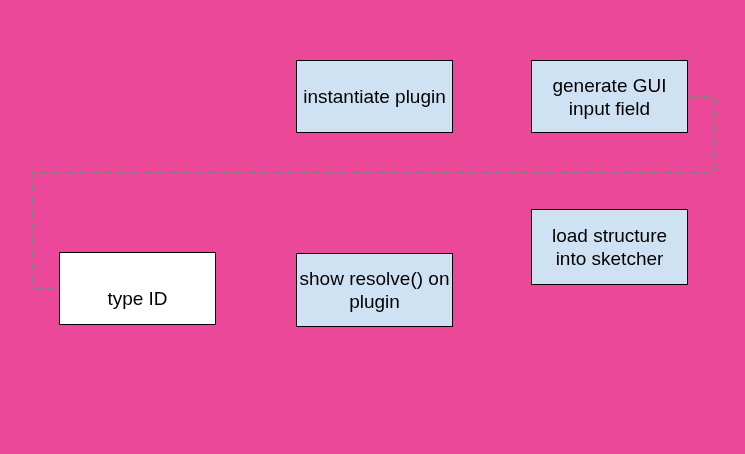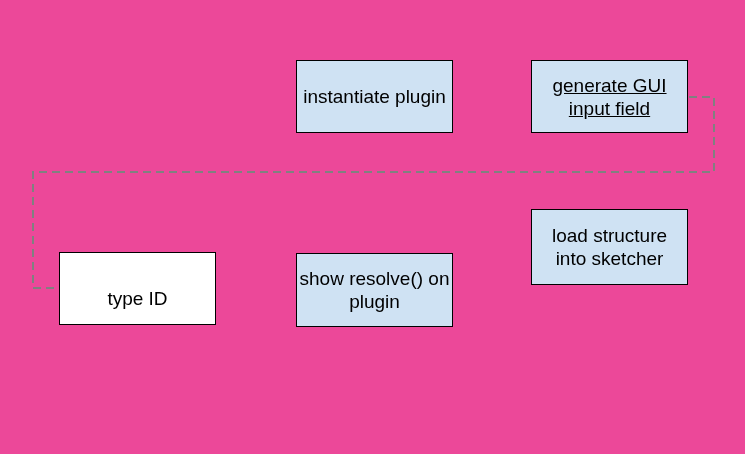--- a/index.html
+++ b/index.html
@@ -55,21 +55,21 @@
 
   <svg class="connector-layer" viewBox="0 0 745 454">
     <polyline fill="none" points="689,97 714,97 714,172 33,172 33,288 58,288" style="stroke: rgb(128, 128, 128); stroke-width: 2; stroke-dasharray: 8, 5;"></polyline>
   </svg>
 
   <div class="node" id="node-0" style="background-color: rgb(207, 226, 243);">
     <span class="label" style="color: rgb(0, 0, 0);">instantiate plugin</span>
   </div>
 
   <div class="node" id="node-1" style="background-color: rgb(207, 226, 243);">
-    <span class="label" style="color: rgb(0, 0, 0); text-decoration: underline;">generate GUI
+    <span class="label" style="color: rgb(0, 0, 0);">generate GUI
 input field</span>
   </div>
 
   <div class="node" id="node-2" style="background-color: rgb(255, 255, 255);">
     <span class="label" style="color: rgb(0, 0, 0); margin-top: 20px;">type ID</span>
   </div>
 
   <div class="node" id="node-3" style="background-color: rgb(207, 226, 243);">
     <span class="label" style="color: rgb(0, 0, 0);">show resolve() on
 plugin</span>

